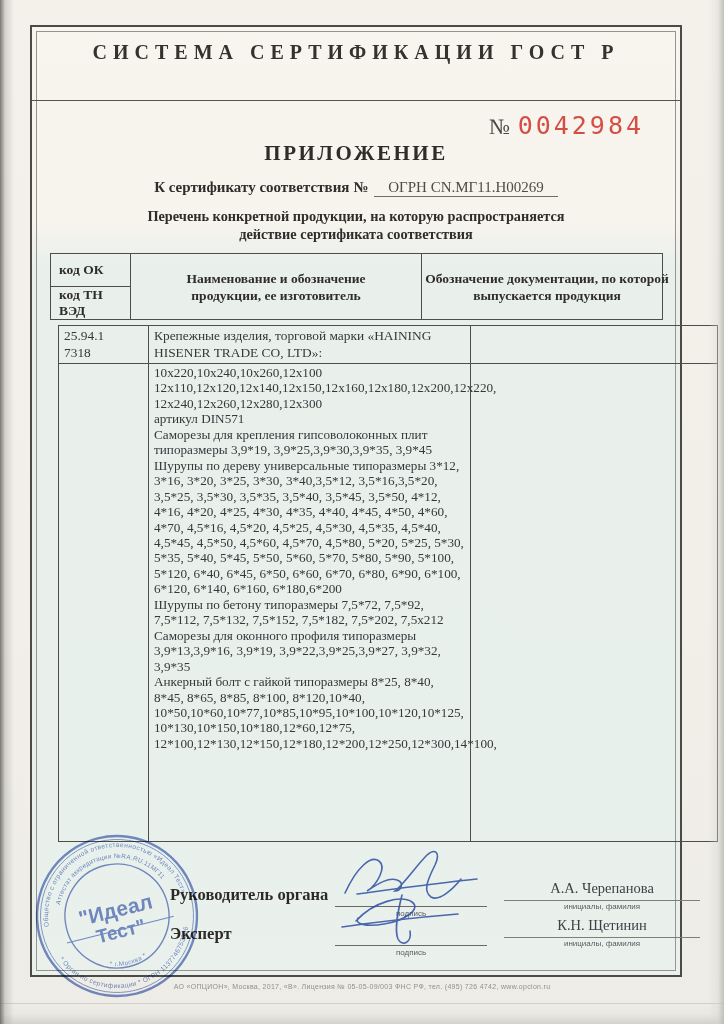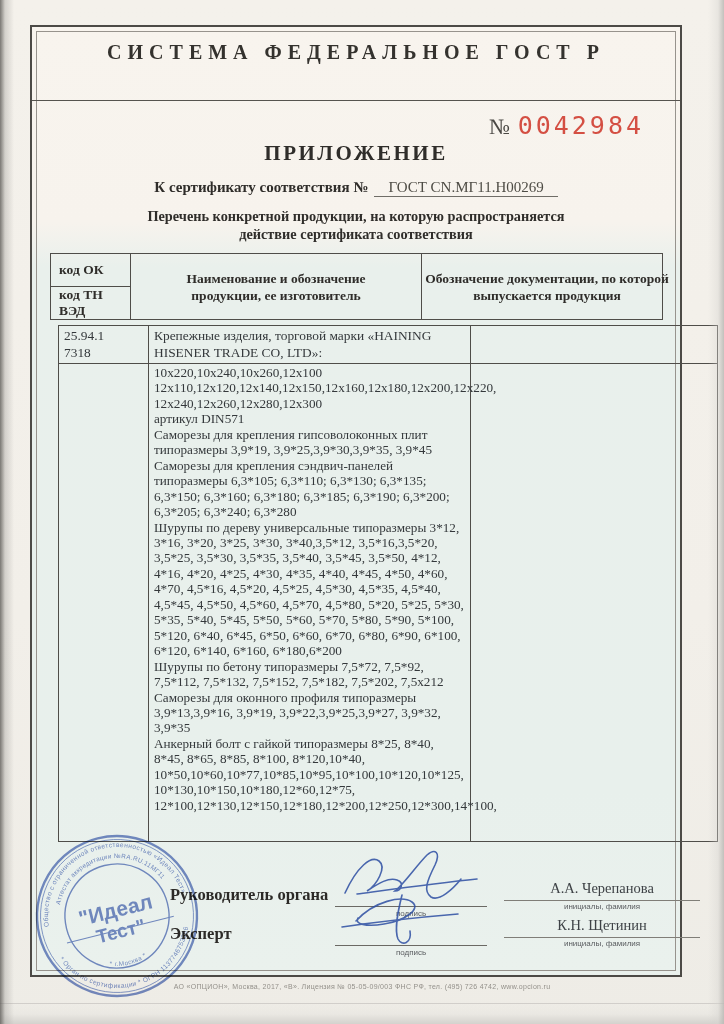--- a/index.html
+++ b/index.html
@@ -89,31 +89,31 @@
     font-family:"Liberation Sans",sans-serif;font-size:7px;letter-spacing:.3px;color:#93908a;z-index:2;}
 </style>
 </head>
 <body>
 
 <div class="page">
   <div class="frame">
     <div class="frame-inner"></div>
 
     <div class="doc-header">
-      <div class="sys-title">СИСТЕМА ФЕДЕРАЛЬНОЕ ГОСТ Р</div>
+      <div class="sys-title">СИСТЕМА СЕРТИФИКАЦИИ ГОСТ Р</div>
     </div>
 
     <div class="form-number">
       <span class="num-sign">№</span><span class="num-digits">0042984</span>
     </div>
 
     <div class="doc-title">ПРИЛОЖЕНИЕ</div>
 
     <div class="cert-line">
-      <span class="cert-label">К сертификату соответствия №</span><span class="cert-value">ГОСТ CN.МГ11.Н00269</span>
+      <span class="cert-label">К сертификату соответствия №</span><span class="cert-value">ОГРН CN.МГ11.Н00269</span>
     </div>
 
     <div class="purpose">Перечень конкретной продукции,  на которую распространяется
 действие сертификата соответствия</div>
 
     <div class="htable">
       <div class="hcell hc1t">код ОК</div>
       <div class="hcell hc3">
           <span>Обозначение документации, по которой выпускается продукция</span>
         </div>
@@ -130,21 +130,20 @@
       </div>
       <div class="dcell dr1 dcol2 product">Крепежные изделия, торговой марки «HAINING HISENER TRADE CO, LTD»:</div>
       <div class="dcell dr1"></div>
       <div class="dcell dcol1"></div>
       <div class="dcell dcol2 body-text">
         <p>10х220,10х240,10х260,12х100</p>
         <p>12х110,12х120,12х140,12х150,12х160,12х180,12х200,12х220,</p>
         <p>12х240,12х260,12х280,12х300</p>
         <p>артикул DIN571</p>
         <p>Саморезы для крепления гипсоволоконных плит типоразмеры 3,9*19, 3,9*25,3,9*30,3,9*35, 3,9*45</p>
-        <p>Саморезы для крепления сэндвич-панелей типоразмеры 6,3*105; 6,3*110; 6,3*130; 6,3*135; 6,3*150; 6,3*160; 6,3*180; 6,3*185; 6,3*190; 6,3*200; 6,3*205; 6,3*240; 6,3*280</p>
         <p>Шурупы по дереву универсальные типоразмеры 3*12, 3*16, 3*20, 3*25, 3*30, 3*40,3,5*12, 3,5*16,3,5*20, 3,5*25, 3,5*30, 3,5*35, 3,5*40, 3,5*45, 3,5*50, 4*12, 4*16, 4*20, 4*25, 4*30, 4*35, 4*40, 4*45, 4*50, 4*60, 4*70, 4,5*16, 4,5*20, 4,5*25, 4,5*30, 4,5*35, 4,5*40, 4,5*45, 4,5*50, 4,5*60, 4,5*70, 4,5*80, 5*20, 5*25, 5*30, 5*35, 5*40, 5*45, 5*50, 5*60, 5*70, 5*80, 5*90, 5*100, 5*120, 6*40, 6*45, 6*50, 6*60, 6*70, 6*80, 6*90, 6*100, 6*120, 6*140, 6*160, 6*180,6*200</p>
         <p>Шурупы по бетону типоразмеры 7,5*72, 7,5*92, 7,5*112, 7,5*132, 7,5*152, 7,5*182, 7,5*202, 7,5х212</p>
         <p>Саморезы для оконного профиля типоразмеры 3,9*13,3,9*16, 3,9*19, 3,9*22,3,9*25,3,9*27, 3,9*32, 3,9*35</p>
         <p>Анкерный болт с гайкой типоразмеры 8*25, 8*40, 8*45, 8*65, 8*85, 8*100, 8*120,10*40, 10*50,10*60,10*77,10*85,10*95,10*100,10*120,10*125, 10*130,10*150,10*180,12*60,12*75, 12*100,12*130,12*150,12*180,12*200,12*250,12*300,14*100,</p>
       </div>
       <div class="dcell"></div>
     </div>
 
     <div class="role role1">Руководитель органа</div>
     <div class="role role2">Эксперт</div>

